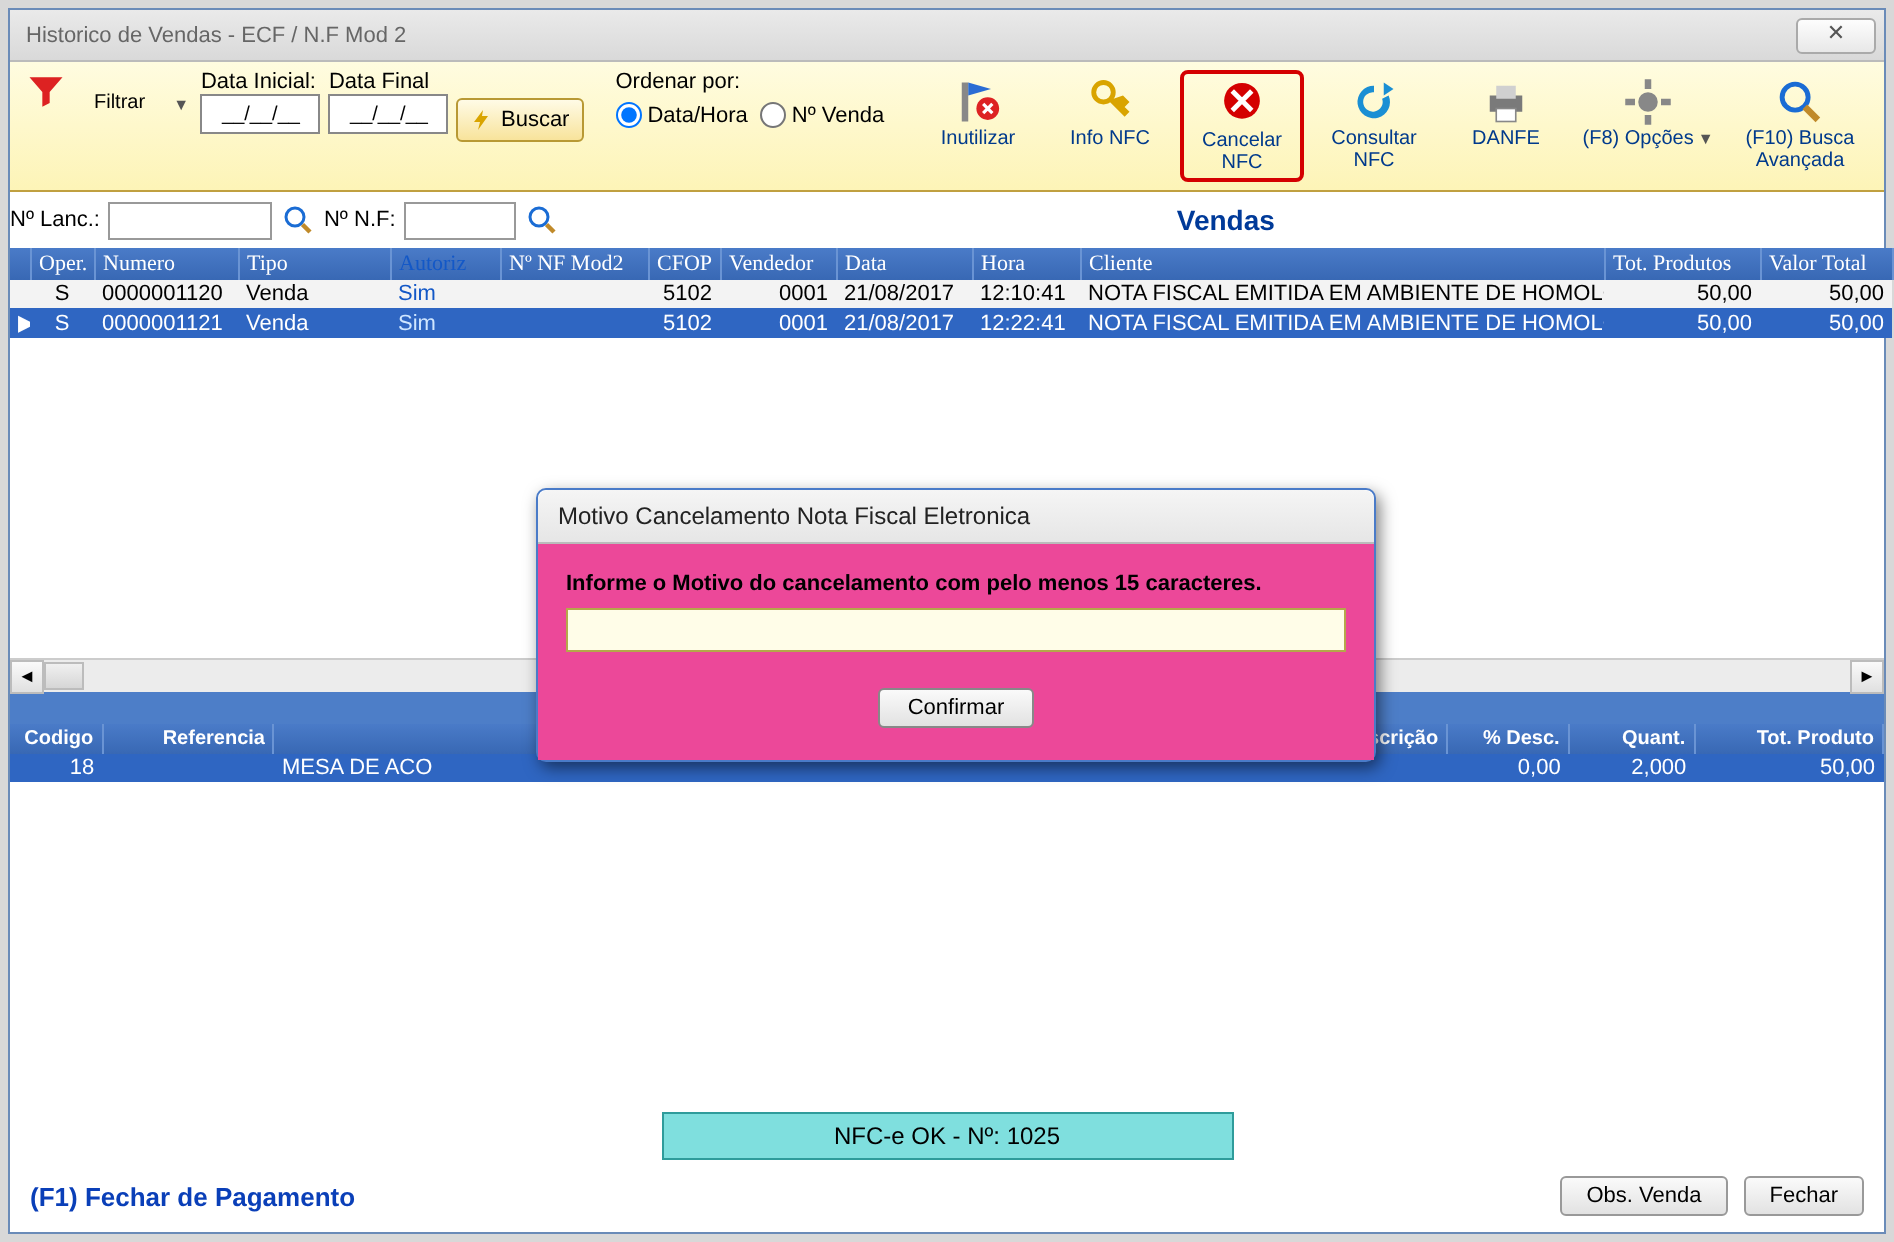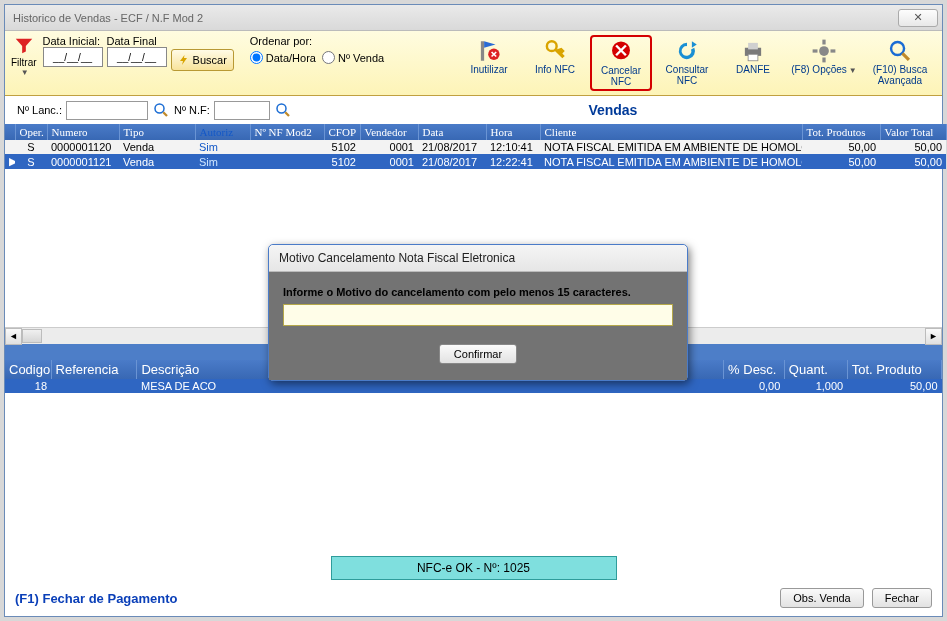--- a/index.html
+++ b/index.html
@@ -38,21 +38,21 @@
     color: #555; margin-left: 3px;
     cursor: pointer;
   }
   .toolbar {
     background: linear-gradient(#fffce0,#fdf4b7);
     border-bottom: 1px solid #c0a040;
     padding: 4px 6px;
     display: flex; align-items: flex-start;
   }
   .filter-section { display: flex; align-items: flex-start; gap: 6px;}
-  .filter-btn { display:flex; flex-direction:column; align-items:center; cursor:pointer;}
+  .filter-btn { display:flex; flex-direction:row; align-items:flex-end; cursor:pointer;gap:12px;}
   .filter-btn svg { width: 24px; height: 22px;}
   .filter-btn .lbl { font-size:10px;}
   .date-row { display:flex; gap:4px; }
   .date-col { display:flex; flex-direction:column; }
   .date-col label { font-size:11px; }
   .date-col input { width:60px; height:20px; font-size:10px; text-align:center; border:1px solid #888;}
   .buscar-btn {
     height: 22px; margin-top:14px;
     background: linear-gradient(#fffbe6,#f8e39b);
     border:1px solid #b89934; border-radius:3px;
@@ -69,21 +69,21 @@
     width: 62px; cursor:pointer; padding:2px 2px;
     border:1px solid transparent; border-radius:3px;
     text-align:center;
   }
   .big-btn.highlight { border:2px solid #d40000; border-radius:4px;}
   .big-btn .ic { width:28px; height:26px;}
   .big-btn .lbl { font-size:10px; color:#003a8c; text-align:center; line-height:11px;}
   .dd-arrow { font-size:8px; color:#555; margin-left:2px;}
   .filterbar {
     display:flex; align-items:center;
-    padding: 4px 12px;
+    padding: 4px 0;
     gap:4px;
     background:#fff;
   }
   .filterbar input { height:19px; border:1px solid #999; font-size:11px; padding:0 3px;}
   .search-ic { width:18px; height:18px; cursor:pointer;}
   .vendas-title { text-align:center; color:#003a99; font-weight:bold; font-size:14px; padding:2px 0; flex:1;}
   table.sales { width:100%; border-collapse:collapse; table-layout:fixed;}
   table.sales thead { background: linear-gradient(#4a7bc8,#3868b4); color:#fff;}
   table.sales th { font-weight:normal; text-align:left; padding:2px 4px; border-right:1px solid #6a94d4; font-size:11px;font-family:Liberation Serif, serif;}
   table.sales td { padding:1px 4px; font-size:11px; white-space:nowrap; overflow:hidden;}
@@ -108,21 +108,21 @@
   .hscroll .arrow-l, .hscroll .arrow-r {
     position:absolute; top:0; width:17px; height:17px;
     background:linear-gradient(#fafafa,#e0e0e0); border:1px solid #bcbcbc;
     font-size:9px; text-align:center; line-height:14px; cursor:pointer;
   }
   .hscroll .arrow-l{left:0;} .hscroll .arrow-r{right:0;}
   .hscroll .thumb{position:absolute; left:17px; top:1px; width:20px; height:14px; background:linear-gradient(#f0f0f0,#d6d6d6); border:1px solid #bcbcbc;}
   .spacer-blue { height:16px; background:#4d7ec8;}
   table.items thead { background: linear-gradient(#4a7bc8,#3868b4); color:#fff;}
   table.items { width:100%; border-collapse:collapse; table-layout:fixed;}
-  table.items th { font-weight:normal; text-align:left; padding:2px 4px; font-size:13px; border-right:1px solid #6a94d4;}
+  table.items th { font-weight:bold; text-align:right; padding:2px 4px; font-size:10px; border-right:1px solid #6a94d4;}
   table.items td { padding:1px 4px; font-size:11px; color:#fff;}
   table.items tbody tr { background:#2f66c2;}
   .i-cod{width:44px; text-align:right;}
   .i-ref{width:82px;}
   .i-desc{width:560px;}
   .i-desc2{width:58px; text-align:right;}
   .i-quant{width:60px; text-align:right;}
   .i-tot{width:90px; text-align:right;}
   .bottom-area { margin-top:auto; padding: 6px 10px 8px 10px; }
   .prot-row { font-size:11px; font-weight:bold; margin-bottom:10px;}
@@ -150,21 +150,21 @@
     box-shadow: 2px 3px 8px rgba(0,0,0,0.5);
     background:#fff;
   }
   .modal-title {
     background: linear-gradient(#f5f5f5,#e6e6e6);
     padding:6px 10px; font-size:12px; color:#222;
     border-bottom:1px solid #bbb;
     border-radius:5px 5px 0 0;
   }
   .modal-body {
-    background:#737373;
+    background:#ec4899;
     padding: 14px 14px 16px 14px;
   }
   .modal-body .msg { font-weight:bold; font-size:11px; margin-bottom:6px;}
   .modal-body input {
     width:100%; height:22px; border:1px solid #b5a84a; background:#fffde8;
     padding:2px 4px; font-size:11px;
   }
   .modal-body .btn-row { text-align:center; margin-top:18px;}
   .confirm-btn {
     background: linear-gradient(#fafafa,#e2e2e2);
@@ -368,21 +368,21 @@
         <th class="i-quant">Quant.</th>
         <th class="i-tot">Tot. Produto</th>
       </tr>
     </thead>
     <tbody id="items-body">
         <tr>
           <td class="i-cod">18</td>
           <td class="i-ref"></td>
           <td class="i-desc">MESA DE ACO</td>
           <td class="i-desc2">0,00</td>
-          <td class="i-quant">1,000</td>
+          <td class="i-quant">2,000</td>
           <td class="i-tot">50,00</td>
         </tr>
       </tbody>
   </table>
 
   <div style="flex:1"></div>
 
   <div class="bottom-area">
     <div class="nfc-status">NFC-e OK - Nº: 1025</div>
     <div class="bottom-bar">

